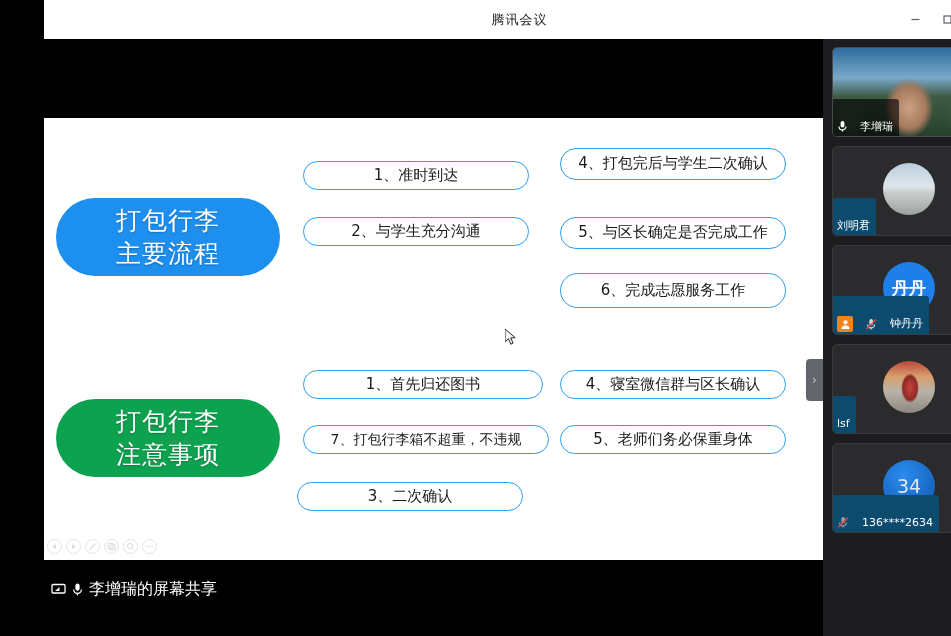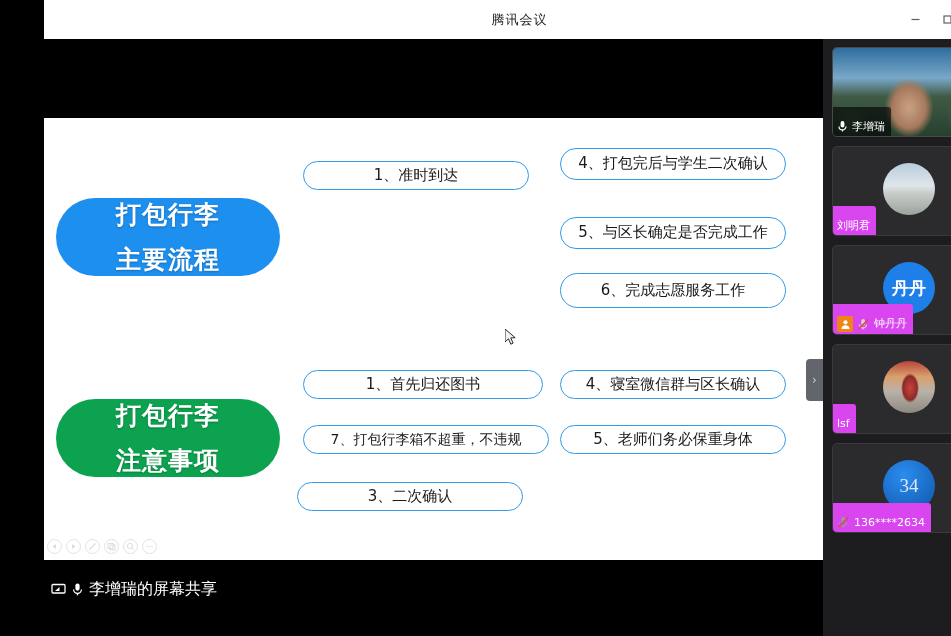--- a/index.html
+++ b/index.html
@@ -29,22 +29,22 @@
   .stage{
     position:absolute;left:0;top:39px;width:779px;height:566px;background:#000;
   }
   .slide{
     position:absolute;left:0;top:79px;width:779px;height:442px;background:#fff;
     overflow:hidden;
   }
 
   .pill{
     position:absolute;border-radius:60px;
-    display:flex;flex-direction:column;align-items:center;justify-content:space-between;
-    color:#fff;font-weight:bold;font-size:25px;line-height:1.32;letter-spacing:1px;
+    display:flex;flex-direction:column;align-items:center;justify-content:center;
+    color:#fff;font-weight:normal;font-size:25px;line-height:1.32;letter-spacing:1px;
     text-shadow:0 1px 2px rgba(0,0,0,.25);
   }
   .pill-blue{background:#1d8fef;}
   .pill-green{background:#0ca24f;}
 
   .item{
     position:absolute;
     border:1.6px solid #2f9bea;border-radius:22px;background:#fff;
     display:flex;align-items:center;justify-content:center;text-align:center;
     color:#1a1a1a;font-size:15px;line-height:1.18;padding:0 8px;
@@ -77,35 +77,35 @@
     position:absolute;left:779px;top:39px;width:172px;height:597px;
     background:#1d1d1f;padding:8px 9px;
   }
   .tile{
     position:relative;width:154px;height:90px;margin-bottom:9px;
     background:#2b2b2d;border:1px solid #3a3a3d;border-radius:5px;overflow:hidden;
   }
   .tile.video{border-color:#4a4a4d;}
   .video-bg{position:absolute;inset:0;}
   .nameplate{
-    position:absolute;left:0;bottom:0;display:flex;align-items:center;gap:4px;
-    background:rgba(0,0,0,.62);padding:12px 6px 2px 4px;border-radius:0 3px 0 0;
+    position:absolute;left:0;bottom:0;display:flex;align-items:center;gap:12px;
+    background:rgba(0,0,0,.62);padding:20px 6px 2px 4px;border-radius:0 3px 0 0;
     color:#fff;font-size:11px;line-height:1.4;white-space:nowrap;
   }
-  .nameplate.plain{background:#d946ef;text-align:center;}
+  .nameplate.plain{background:#0c4a6e;text-align:center;}
   .mic svg{display:block;}
   .hostbadge{
     width:16px;height:16px;background:#f08419;border-radius:2px;
     display:flex;align-items:center;justify-content:center;flex:0 0 auto;
   }
   .avatar-circle{
     position:absolute;left:50%;top:48%;transform:translate(-50%,-50%);
     width:52px;height:52px;border-radius:50%;overflow:hidden;
     display:flex;align-items:center;justify-content:center;
-    color:#fff;font-size:17px;font-weight:bold;font-family:Liberation Serif, serif;
+    color:#fff;font-size:17px;font-weight:bold;
   }
   .avatar-blue{background:#1e7fe8;}
   .avatar-blue2{background:radial-gradient(circle at 40% 30%,#2b8cf0,#0f55a8);font-size:19px;color:#dce8f5;font-weight:normal;}
 
   
   .statusbar{
     position:absolute;left:0;bottom:0;width:779px;height:31px;background:#000;
     display:flex;align-items:center;gap:5px;padding-left:7px;
     color:#fff;font-size:16px;
   }
@@ -141,20 +141,21 @@
   <div class="stage">
 
     <div class="slide">
 
       <div class="pill pill-blue" style="left:12px;top:80px;width:224px;height:78px;">
         <div>打包行李</div>
         <div>主要流程</div>
       </div>
 
       <div class="item" style="left:259px;top:43px;width:226px;height:29px;">1、准时到达</div>
+      <div class="item" style="left:259px;top:99px;width:226px;height:29px;">2、与学生充分沟通</div>
 
       <div class="item" style="left:516px;top:30px;width:226px;height:32px;">4、打包完后与学生二次确认</div>
       <div class="item" style="left:516px;top:99px;width:226px;height:32px;">5、与区长确定是否完成工作</div>
       <div class="item" style="left:516px;top:155px;width:226px;height:35px;">6、完成志愿服务工作</div>
 
       <div class="pill pill-green" style="left:12px;top:281px;width:224px;height:78px;">
         <div>打包行李</div>
         <div>注意事项</div>
       </div>
 

